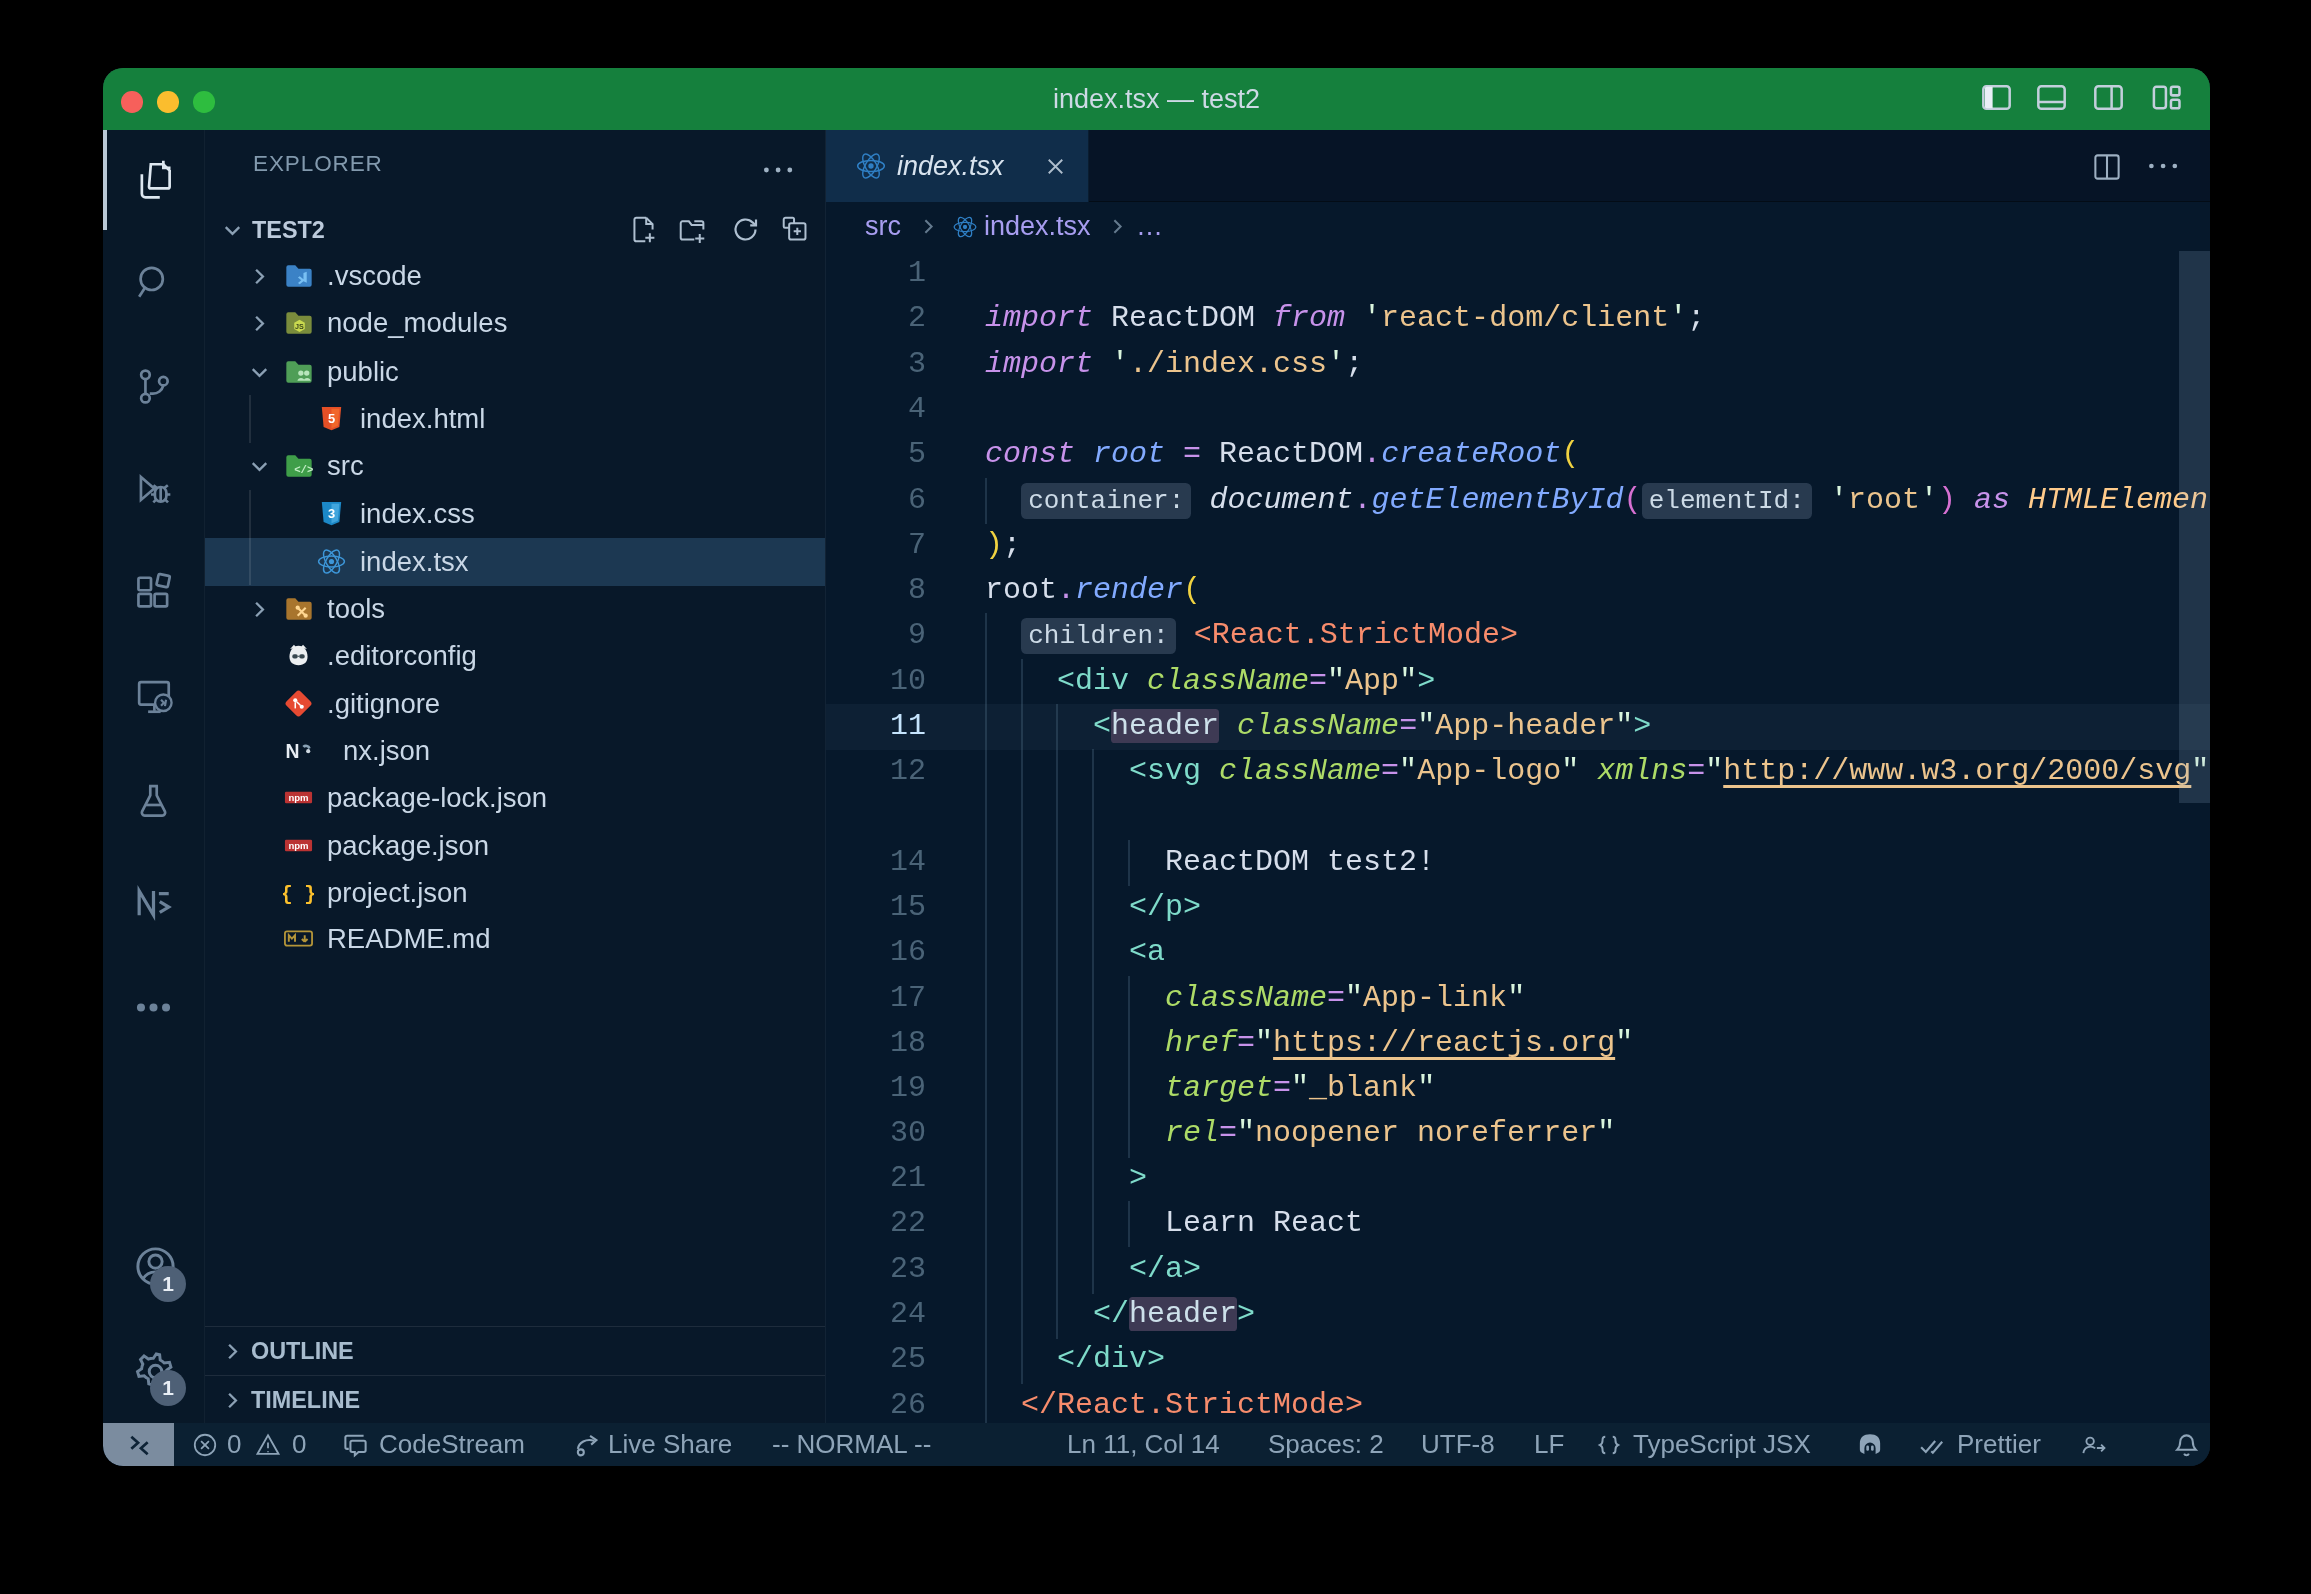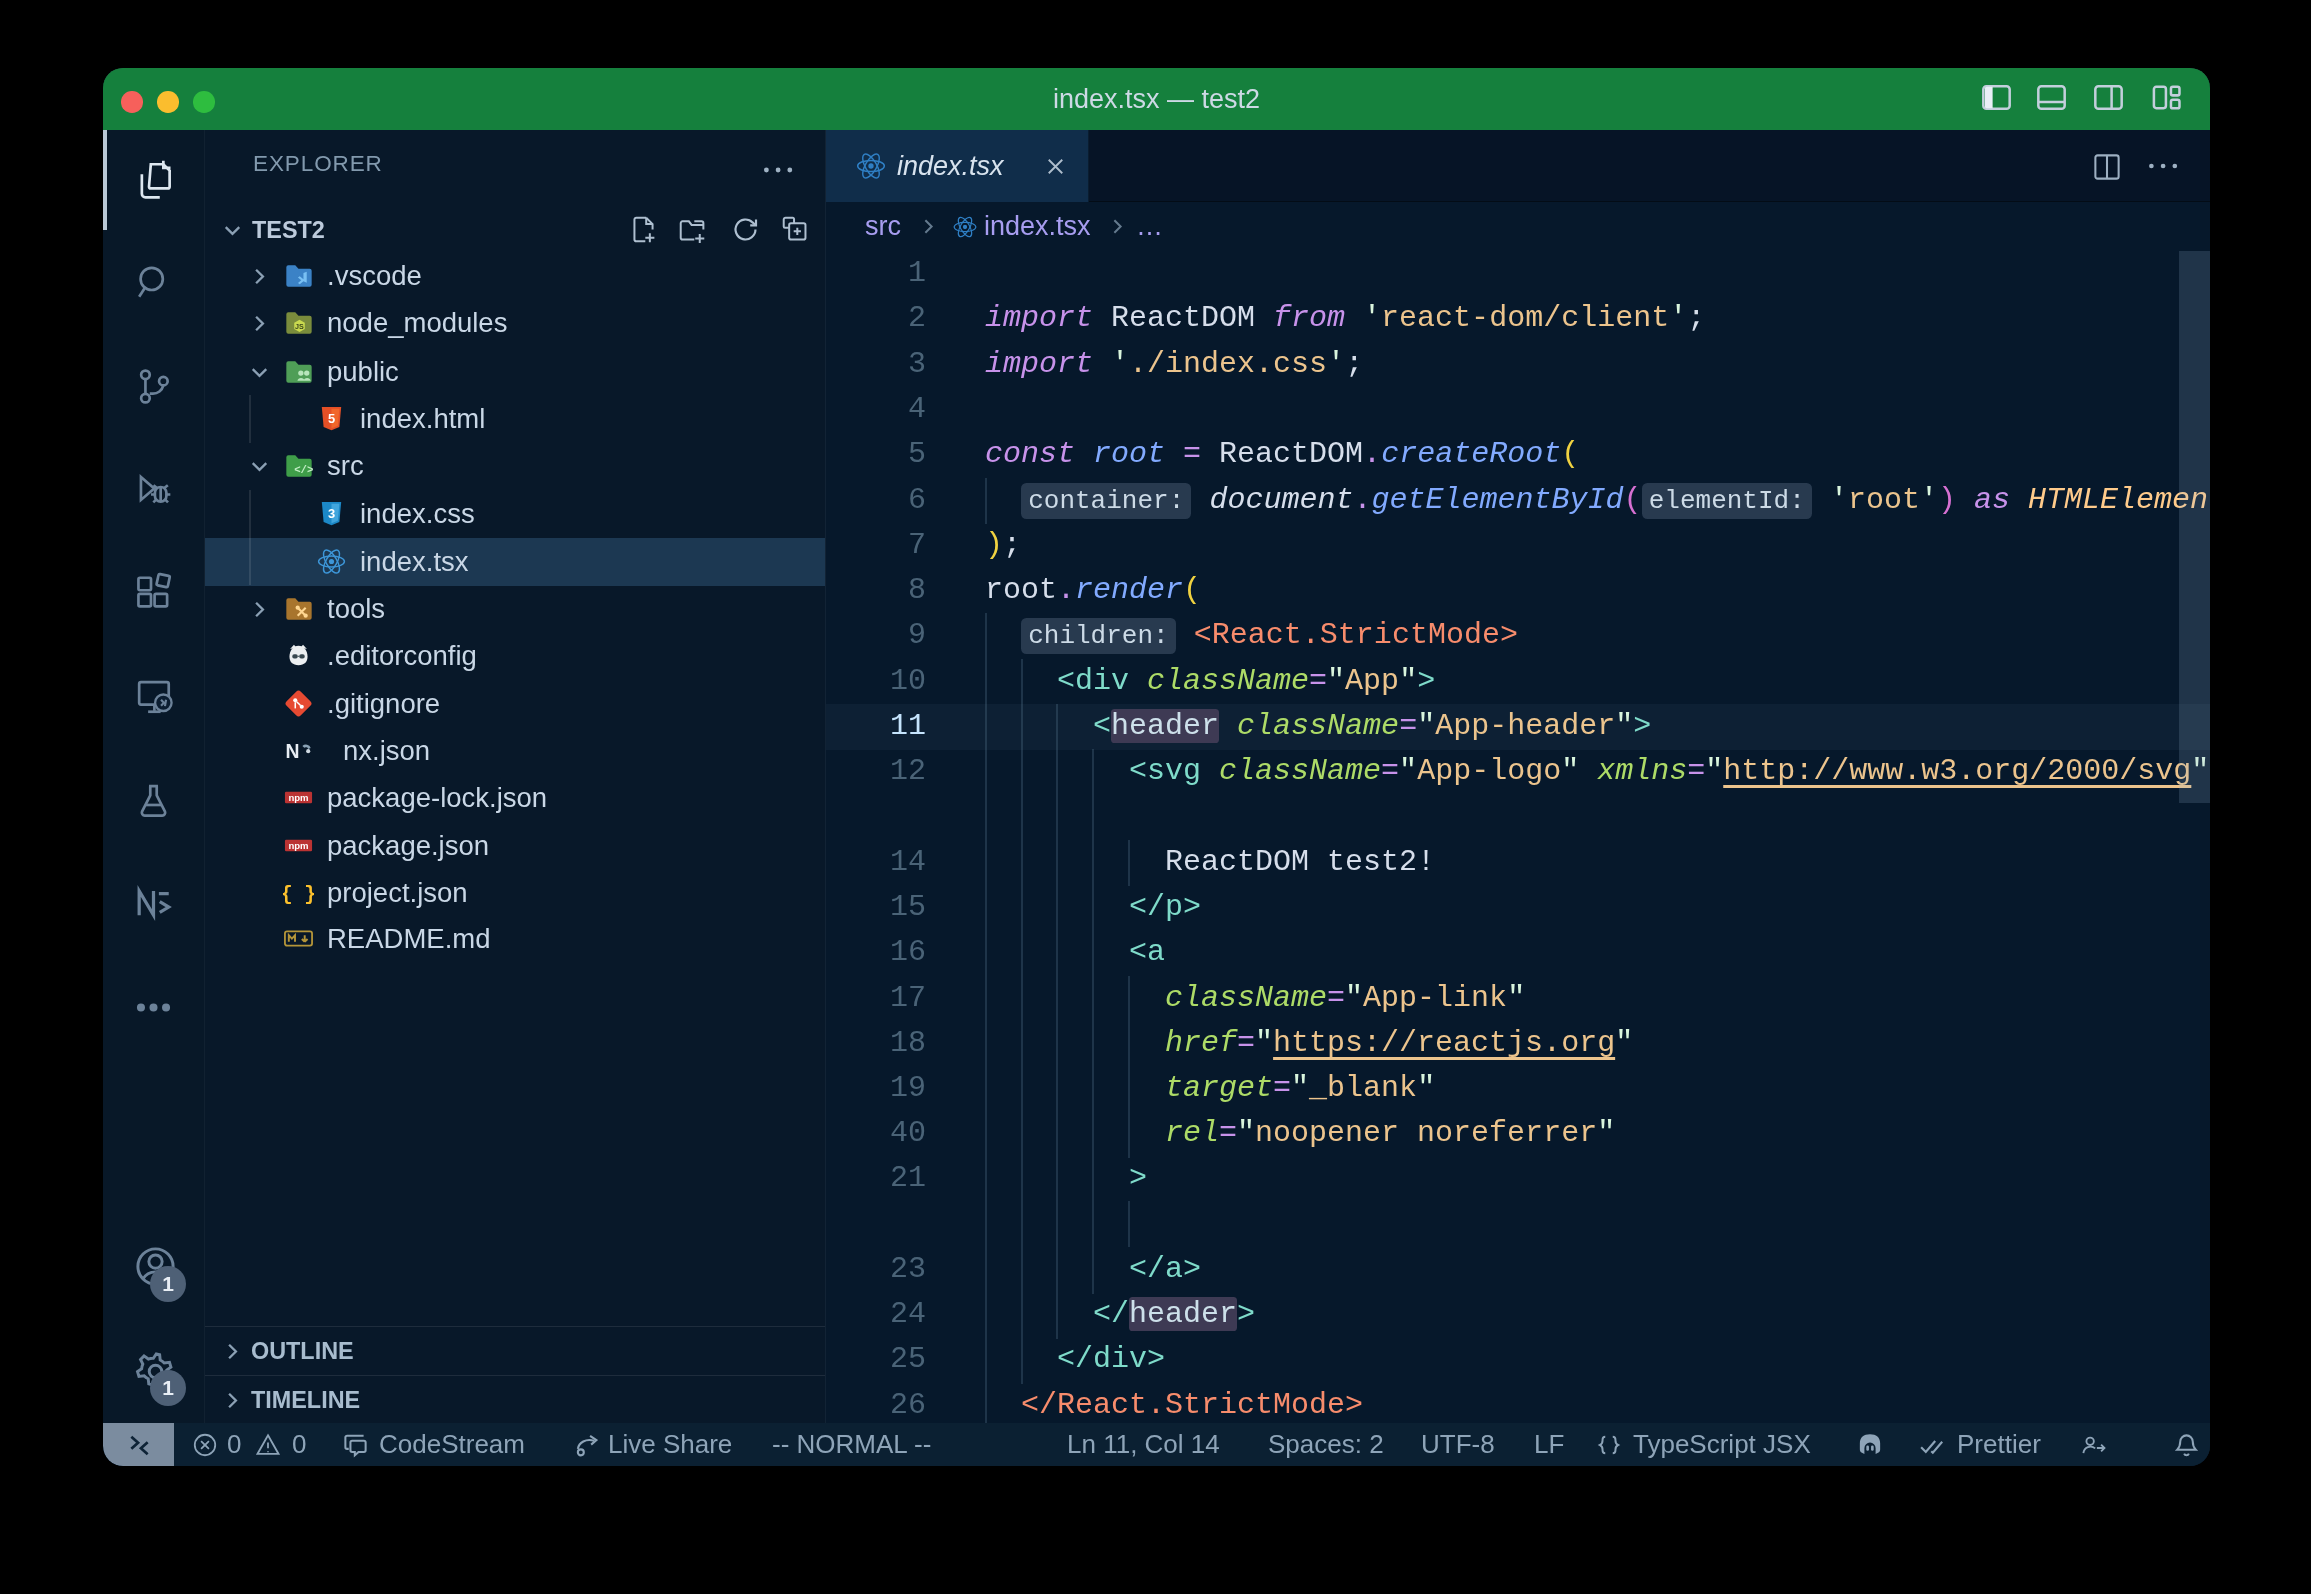--- a/index.html
+++ b/index.html
@@ -436,26 +436,30 @@
         </div>
 <div class="cl" style="top:770px">
           <div class="num" style="top:0">18</div>
           <div class="txt">          <span class="a">href</span><span class="e">=</span><span class="q">"</span><span class="s u">https://reactjs.org</span><span class="q">"</span></div>
         </div>
 <div class="cl" style="top:815px">
           <div class="num" style="top:0">19</div>
           <div class="txt">          <span class="a">target</span><span class="e">=</span><span class="q">"</span><span class="s">_blank</span><span class="q">"</span></div>
         </div>
 <div class="cl" style="top:860px">
-          <div class="num" style="top:0">40</div>
+          <div class="num" style="top:0">30</div>
           <div class="txt">          <span class="a">rel</span><span class="e">=</span><span class="q">"</span><span class="s">noopener noreferrer</span><span class="q">"</span></div>
         </div>
 <div class="cl" style="top:905px">
           <div class="num" style="top:0">21</div>
           <div class="txt">        <span class="t">&gt;</span></div>
+        </div>
+<div class="cl" style="top:950px">
+          <div class="num" style="top:0">22</div>
+          <div class="txt">          Learn React</div>
         </div>
 <div class="cl" style="top:996px">
           <div class="num" style="top:0">23</div>
           <div class="txt">        <span class="t">&lt;/a&gt;</span></div>
         </div>
 <div class="cl" style="top:1041px">
           <div class="num" style="top:0">24</div>
           <div class="txt">      <span class="t">&lt;/</span><span class="hb">header</span><span class="t">&gt;</span></div>
         </div>
 <div class="cl" style="top:1086px">

